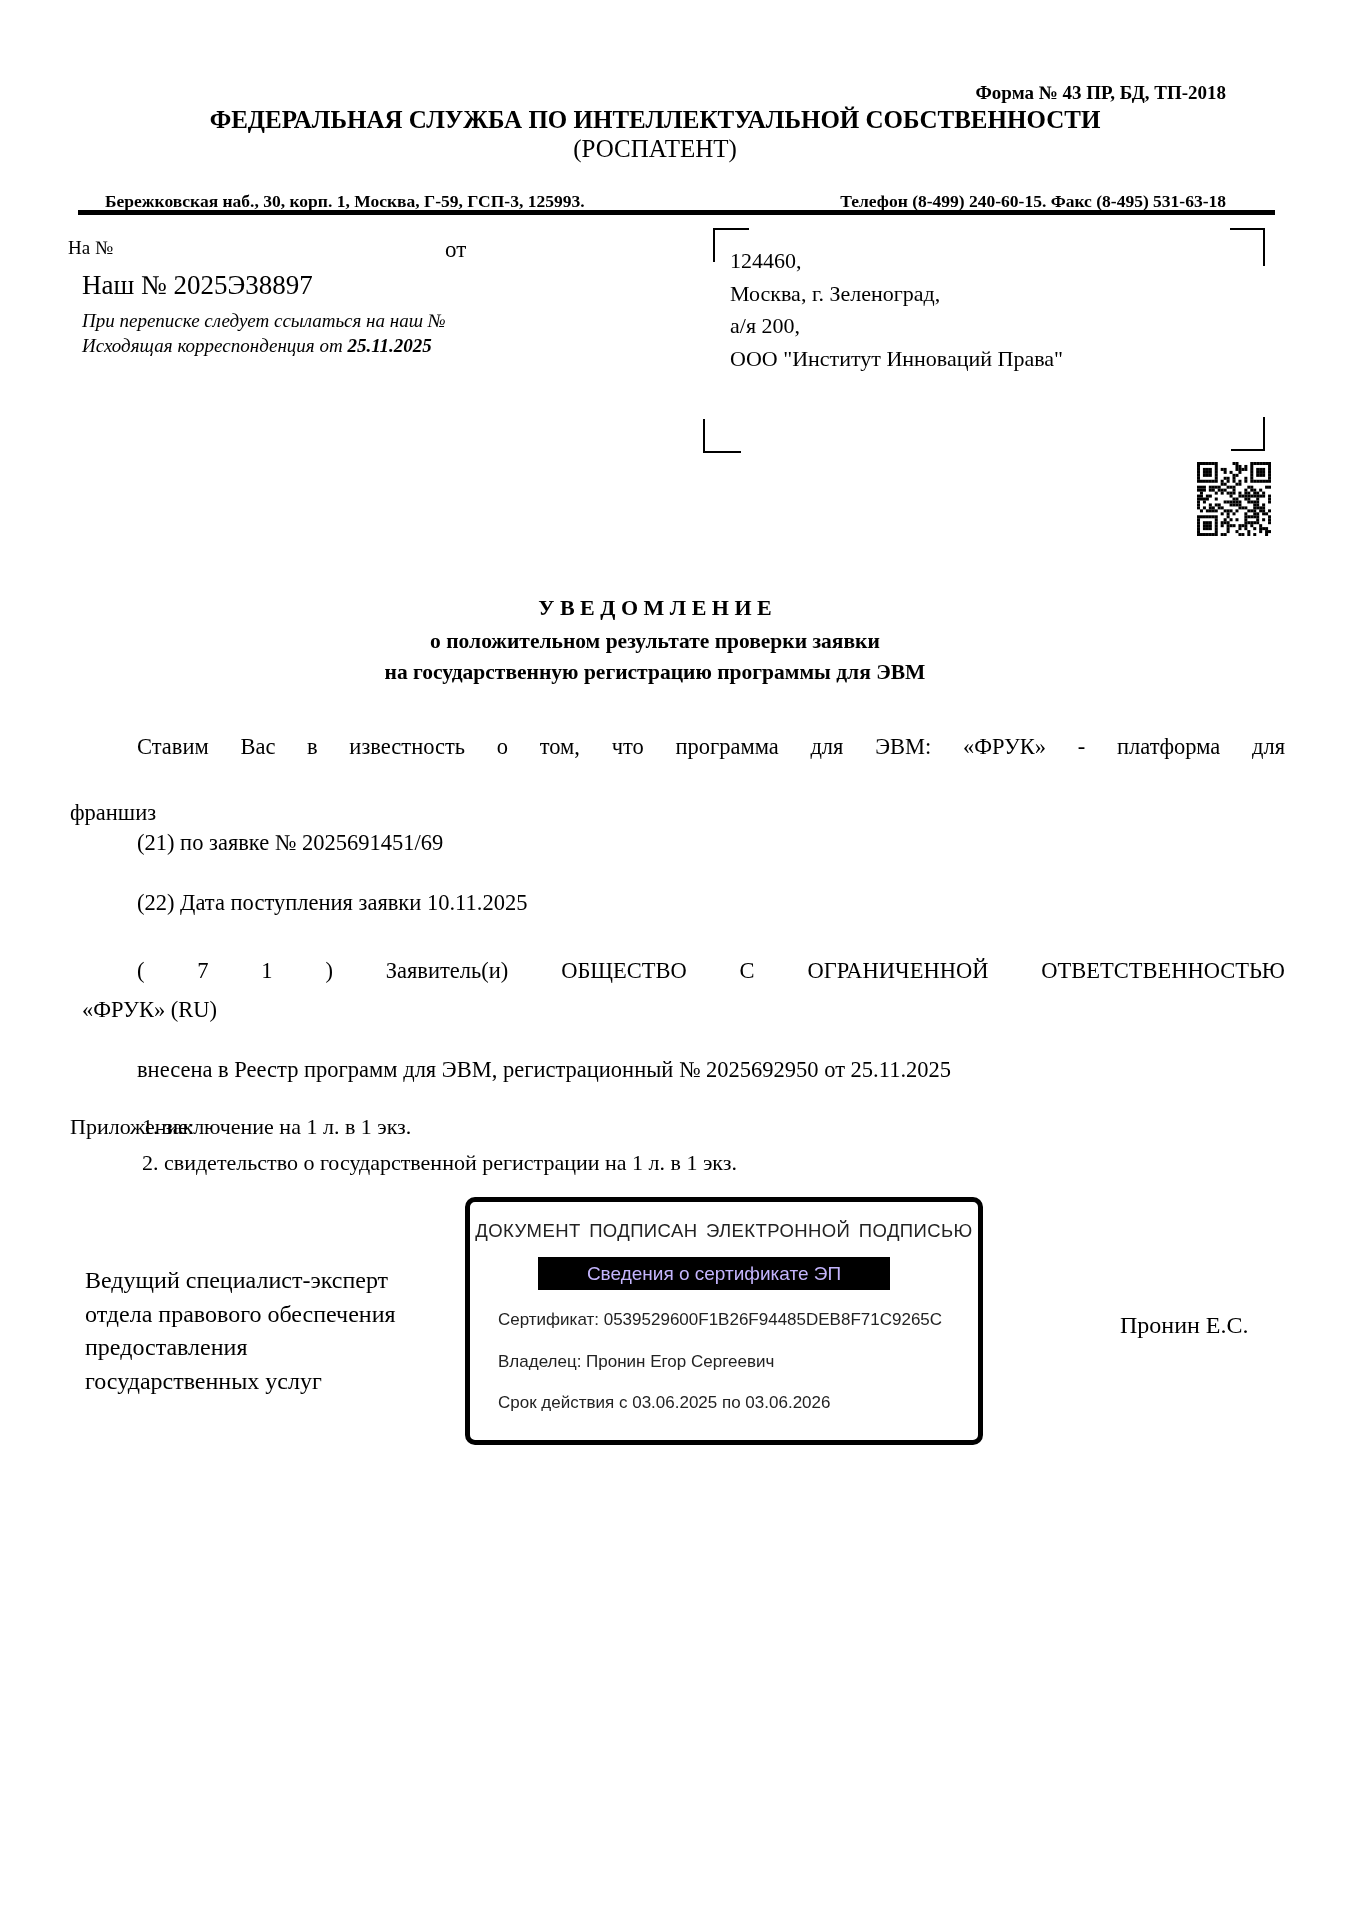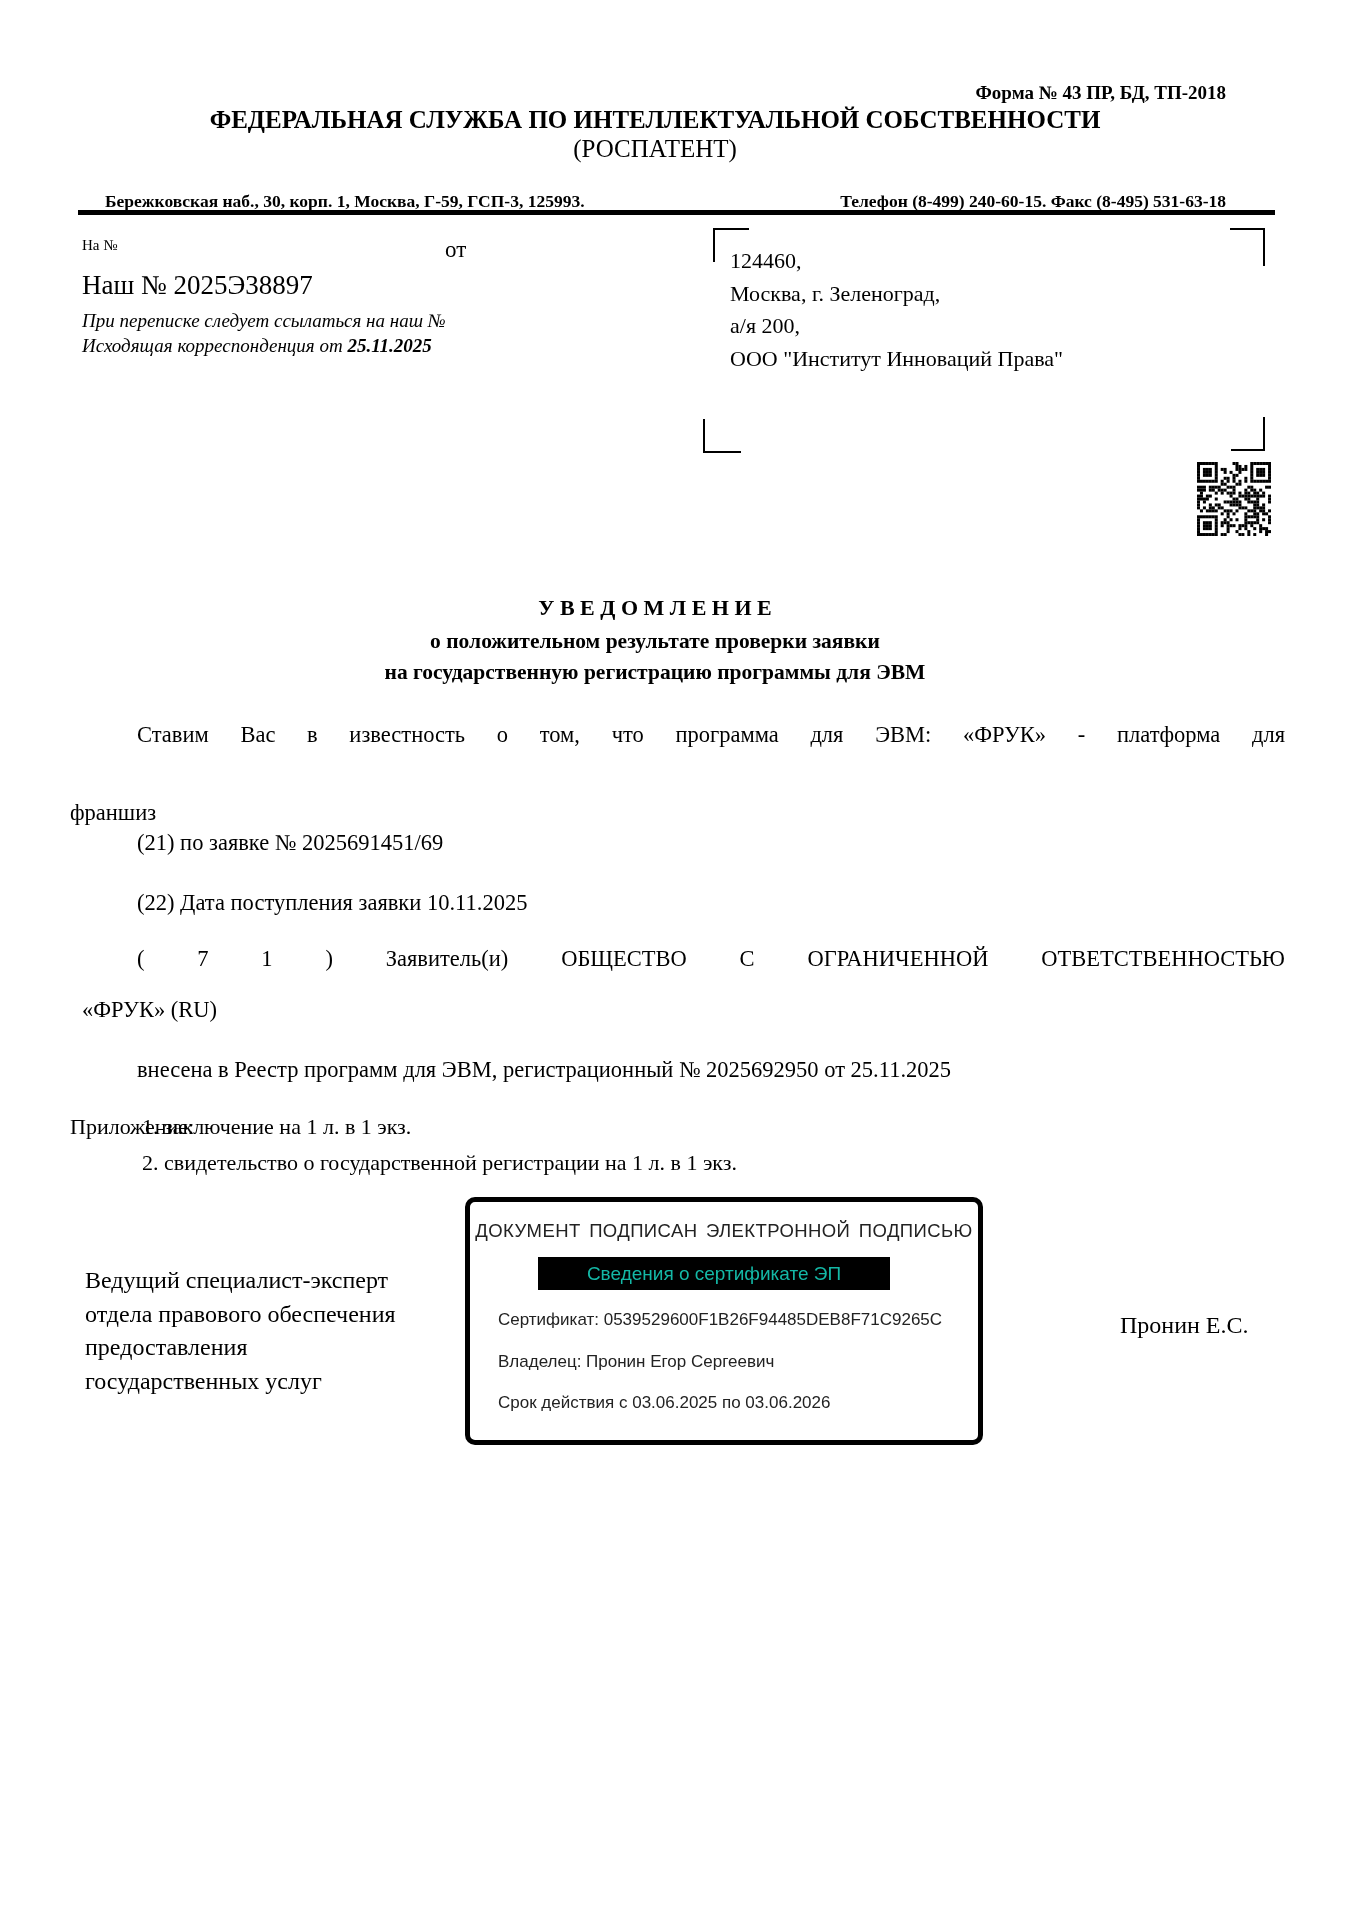--- a/index.html
+++ b/index.html
@@ -9,41 +9,41 @@
   }
   .abs{position:absolute;white-space:nowrap;}
   
   .form-label{top:82px;right:84px;font-size:19px;font-weight:bold;}
   .org-name{top:106px;left:0;width:100%;text-align:center;font-size:25px;font-weight:bold;white-space:nowrap;}
   .org-short{top:135px;left:0;width:100%;text-align:center;font-size:25px;}
   .addr{top:191px;left:105px;font-size:17.5px;font-weight:bold;}
   .phones{top:191px;right:84px;font-size:17.5px;font-weight:bold;}
   .rule{top:210px;left:78px;width:1197px;height:5px;background:#000;}
   
-  .na-no{top:237px;left:82px;font-size:15px;}
+  .na-no{top:237px;left:68px;font-size:19px;}
   .ot{top:237px;left:445px;font-size:23px;}
   .our-no{top:270px;left:82px;font-size:27px;}
   .note1{top:310px;left:82px;font-size:19px;font-style:italic;}
   .note2{top:335px;left:82px;font-size:19px;font-style:italic;}
   .note2 b{font-weight:bold;}
   
   .recipient{top:245px;left:730px;font-size:22px;line-height:32.5px;white-space:nowrap;}
   .corner{position:absolute;}
   .c-tl{top:228px;left:713px;width:34px;height:32px;border-top:2.5px solid #000;border-left:2.5px solid #000;}
   .c-tr{top:228px;left:1230px;width:33px;height:36px;border-top:2.5px solid #000;border-right:2.5px solid #000;}
   .c-bl{top:419px;left:703px;width:36px;height:32px;border-bottom:2.5px solid #000;border-left:2.5px solid #000;}
   .c-br{top:417px;left:1231px;width:32px;height:32px;border-bottom:2.5px solid #000;border-right:2.5px solid #000;}
   .qr{position:absolute;top:462px;left:1197px;width:74px;height:74px;}
   
   .t1{top:595px;left:0;width:100%;text-align:center;font-size:22px;font-weight:bold;}
   .t2{top:629px;left:0;width:100%;text-align:center;font-size:21.5px;font-weight:bold;}
   .t3{top:660px;left:0;width:100%;text-align:center;font-size:21.5px;font-weight:bold;}
   
   .body-line{font-size:22.5px;}
-  .jline{white-space:normal;text-align:justify;text-align-last:justify;}
+  .jline{white-space:normal;text-align:justify;text-align-last:justify;margin-top:12px;}
   .intro1{top:722px;left:137px;width:1148px;}
   .intro2{top:768px;left:70px;margin-top:32px;}
   .i21{top:830px;left:137px;}
   .i22{top:890px;left:137px;}
   .i71a{top:946px;left:137px;width:1148px;}
   .i71b{top:997px;left:70px;margin-left:12px;}
   .reg{top:1057px;left:137px;}
   .att-label{top:1114px;left:70px;font-size:22px;}
   .att1{top:1114px;left:142px;font-size:22px;}
   .att2{top:1150px;left:142px;font-size:22px;}
@@ -420,19 +420,19 @@
   <div class="abs signer">
     <div>Ведущий специалист-эксперт</div>
     <div>отдела правового обеспечения</div>
     <div>предоставления</div>
     <div>государственных услуг</div>
   </div>
   <div class="abs sig-name">Пронин Е.С.</div>
 
   <div class="stamp">
     <div class="stamp-title">ДОКУМЕНТ ПОДПИСАН ЭЛЕКТРОННОЙ ПОДПИСЬЮ</div>
-    <div class="stamp-bar" style="background: rgb(0, 0, 0); color: #14b8a6;">Сведения о сертификате ЭП</div>
+    <div class="stamp-bar" style="background: rgb(0, 0, 0); color: #c4b5fd;">Сведения о сертификате ЭП</div>
     <div class="stamp-row r-cert">Сертификат: 0539529600F1B26F94485DEB8F71C9265C</div>
     <div class="stamp-row r-owner">Владелец: Пронин Егор Сергеевич</div>
     <div class="stamp-row r-valid">Срок действия с 03.06.2025 по 03.06.2026</div>
   </div>
 
 </div>
 
 </body></html>

